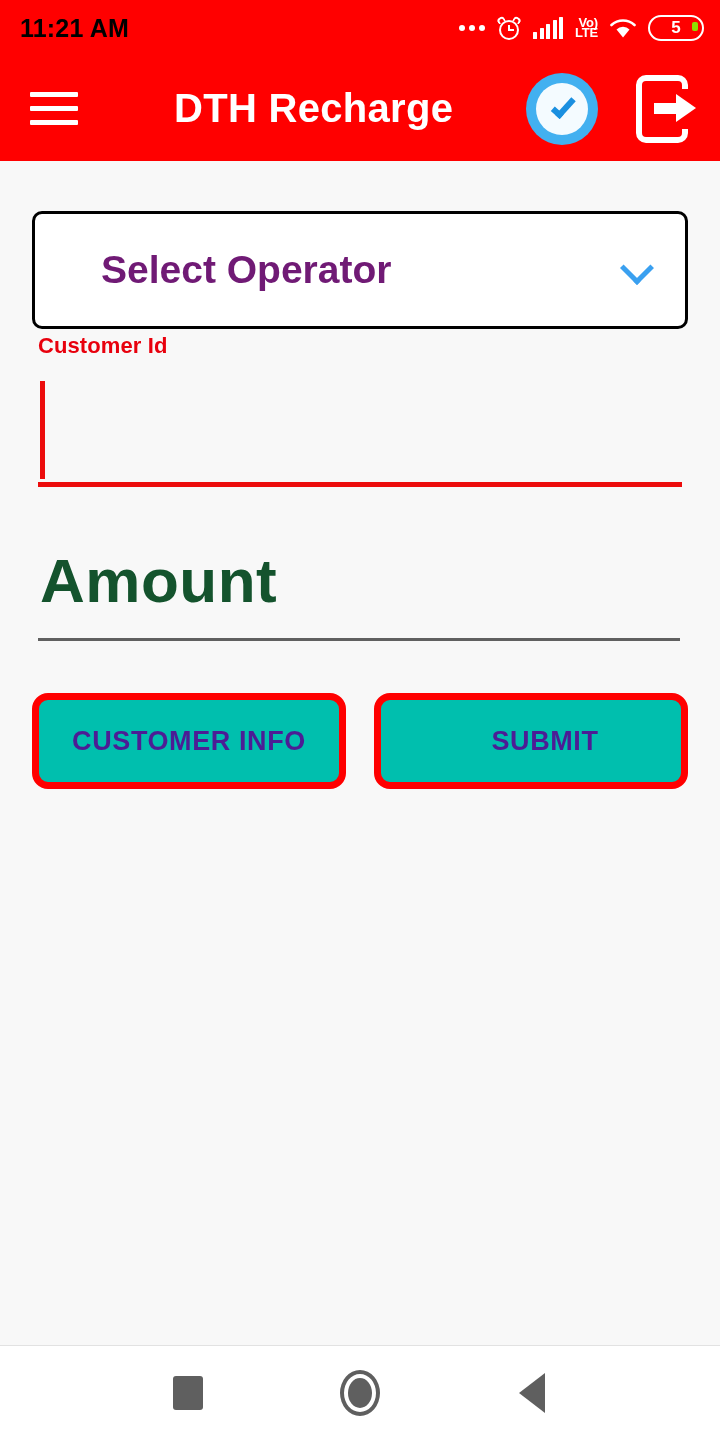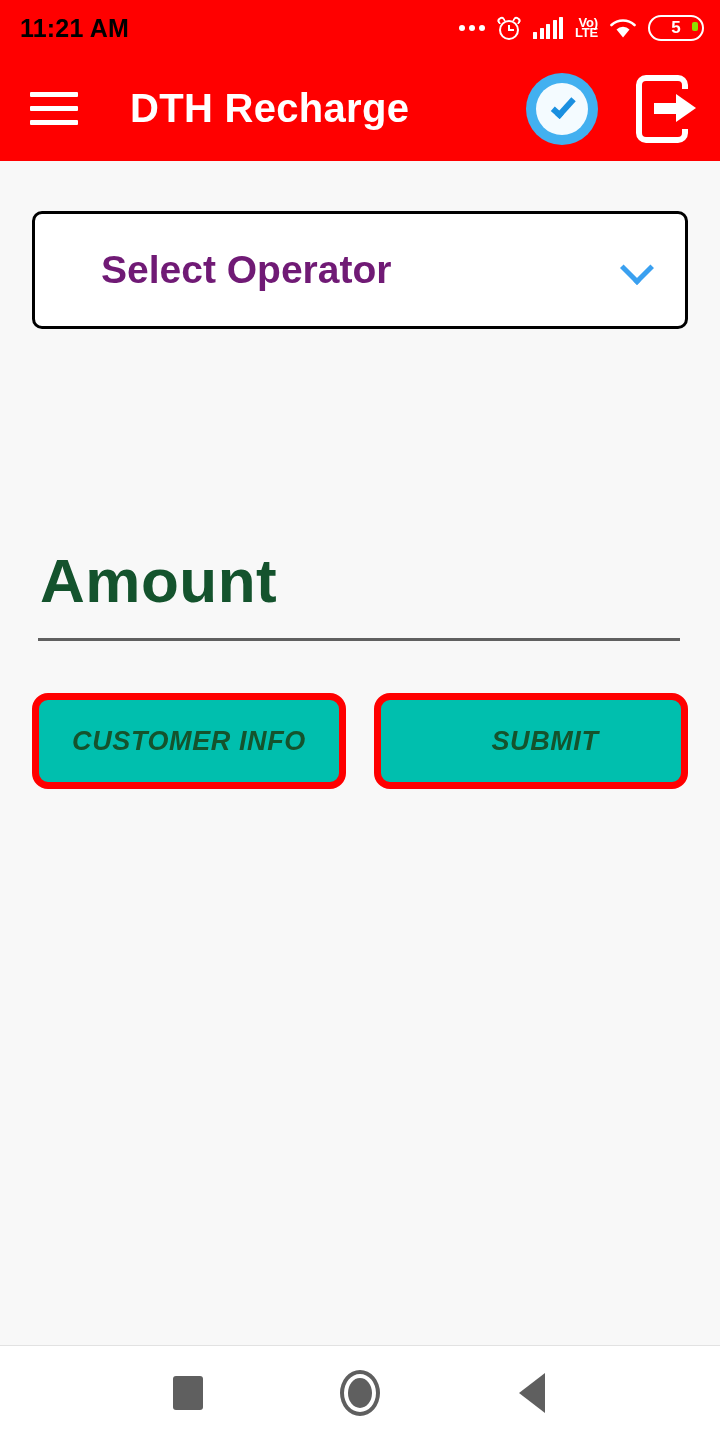--- a/index.html
+++ b/index.html
@@ -57,21 +57,21 @@
   }
   .battery .lvl{ color:#fff; font-size:17px; font-weight:bold; }
   .battery .tip{
     position:absolute; right:4px; top:5px; width:6px; height:9px;
     background:#8ee000; border-radius:2px;
   }
 
   
   .appbar{
     position:absolute; top:56px; left:0; width:720px; height:105px;
-    background:#ff0000; display:flex; align-items:center; padding:0 22px 0 30px;
+    background:#ff0000; display:flex; align-items:center; padding:0 22px 0 30px;gap:44px;
   }
   .hamburger{ width:50px; height:40px; display:flex; flex-direction:column;
               justify-content:center; gap:9px; cursor:pointer; }
   .hamburger i{ display:block; width:48px; height:5px; background:#fff; border-radius:1px; }
   .apptitle{
     color:#ffffff; font-size:40px; font-weight:bold; margin-left:50px;
     letter-spacing:.3px; white-space:nowrap;
   }
   .appbar-actions{ margin-left:auto; display:flex; align-items:center; gap:38px; }
 
@@ -142,21 +142,21 @@
     position:absolute; left:2px; top:4px; font-size:62px; font-weight:bold;
     color:#14532d; letter-spacing:.5px;
   }
 
   .btnrow{ position:absolute; left:32px; top:532px; width:656px; display:flex; gap:28px; }
   .btn{
     height:96px; background:#00bfae; border:7px solid #ff0000; border-radius:16px;
     display:flex; align-items:center; justify-content:center; cursor:pointer;
   }
   .btn .btxt{
-    color:#14532d; font-size:27px; font-weight:bold; letter-spacing:.6px;font-style:italic;
+    color:#4c1d95; font-size:27px; font-weight:bold; letter-spacing:.6px;
   }
   .btn-cust{ width:314px; }
   .btn-submit{ width:314px;padding-left:28px; }
 
   
   .navbar{
     position:absolute; top:1345px; left:0; width:720px; height:95px;
     background:#ffffff; border-top:1px solid #e2e2e2;
     display:flex; align-items:center; justify-content:center; gap:112px;
   }
@@ -243,20 +243,27 @@
 
   <div class="content">
 
     <div class="operator-select">
       <span class="label">Select Operator</span>
       <span class="chev">
           <i></i>
         </span>
     </div>
 
+    <div class="field-cust">
+      <div class="flabel">Customer Id</div>
+      <div class="inputzone">
+        <span class="caret"></span>
+        <span class="val"></span>
+      </div>
+    </div>
 
     <div class="field-amt">
       <div class="inputzone">
         <span class="ph">Amount</span>
       </div>
     </div>
 
     <div class="btnrow">
       <div class="btn btn-cust">
         <span class="btxt">CUSTOMER INFO</span>

